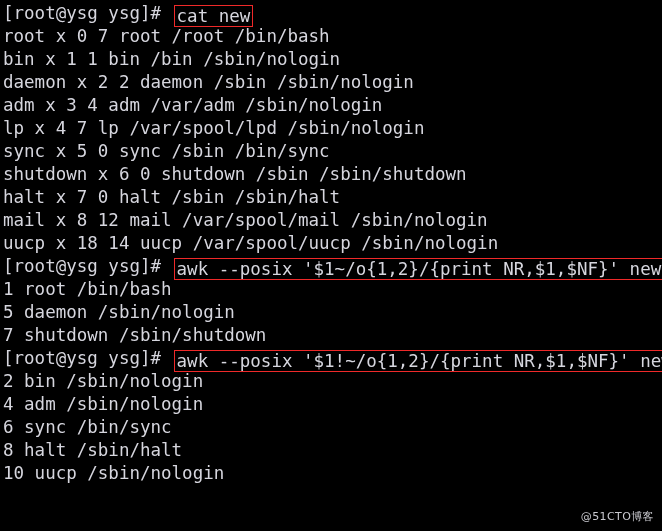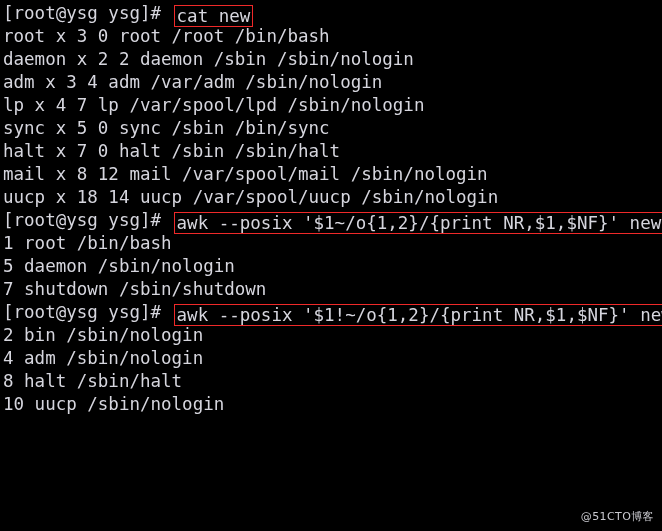--- a/index.html
+++ b/index.html
@@ -57,32 +57,35 @@
     line-height: 16px;
     letter-spacing: 0.4px;
     white-space: pre;
   }
 </style>
 </head>
 <body>
 
 <div id="terminal">
     <div class="line"><span class="seg">[root@ysg ysg]# </span><span class="seg boxed">cat new</span></div>
-    <div class="line"><span class="seg">root x 3 0 root /root /bin/bash</span></div>
+    <div class="line"><span class="seg">root x 0 7 root /root /bin/bash</span></div>
+    <div class="line"><span class="seg">bin x 1 1 bin /bin /sbin/nologin</span></div>
     <div class="line"><span class="seg">daemon x 2 2 daemon /sbin /sbin/nologin</span></div>
     <div class="line"><span class="seg">adm x 3 4 adm /var/adm /sbin/nologin</span></div>
     <div class="line"><span class="seg">lp x 4 7 lp /var/spool/lpd /sbin/nologin</span></div>
     <div class="line"><span class="seg">sync x 5 0 sync /sbin /bin/sync</span></div>
+    <div class="line"><span class="seg">shutdown x 6 0 shutdown /sbin /sbin/shutdown</span></div>
     <div class="line"><span class="seg">halt x 7 0 halt /sbin /sbin/halt</span></div>
     <div class="line"><span class="seg">mail x 8 12 mail /var/spool/mail /sbin/nologin</span></div>
     <div class="line"><span class="seg">uucp x 18 14 uucp /var/spool/uucp /sbin/nologin</span></div>
     <div class="line"><span class="seg">[root@ysg ysg]# </span><span class="seg boxed">awk --posix '$1~/o{1,2}/{print NR,$1,$NF}' new</span></div>
     <div class="line"><span class="seg">1 root /bin/bash</span></div>
     <div class="line"><span class="seg">5 daemon /sbin/nologin</span></div>
     <div class="line"><span class="seg">7 shutdown /sbin/shutdown</span></div>
     <div class="line"><span class="seg">[root@ysg ysg]# </span><span class="seg boxed">awk --posix '$1!~/o{1,2}/{print NR,$1,$NF}' new</span></div>
     <div class="line"><span class="seg">2 bin /sbin/nologin</span></div>
     <div class="line"><span class="seg">4 adm /sbin/nologin</span></div>
+    <div class="line"><span class="seg">6 sync /bin/sync</span></div>
     <div class="line"><span class="seg">8 halt /sbin/halt</span></div>
     <div class="line"><span class="seg">10 uucp /sbin/nologin</span></div>
   </div>
 
 <div class="watermark">@51CTO博客</div>
 
 </body></html>

